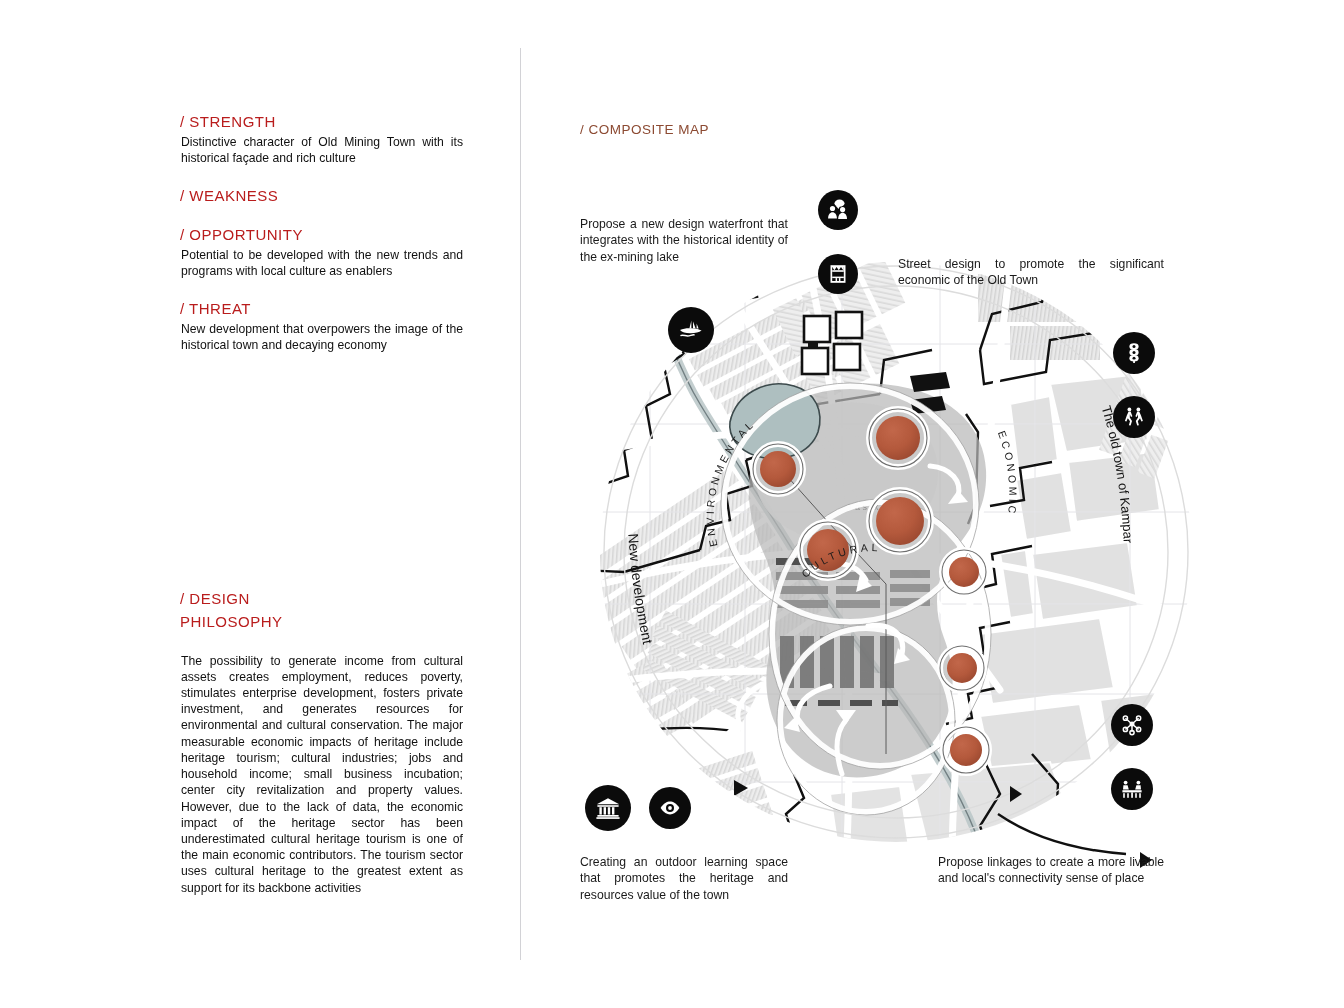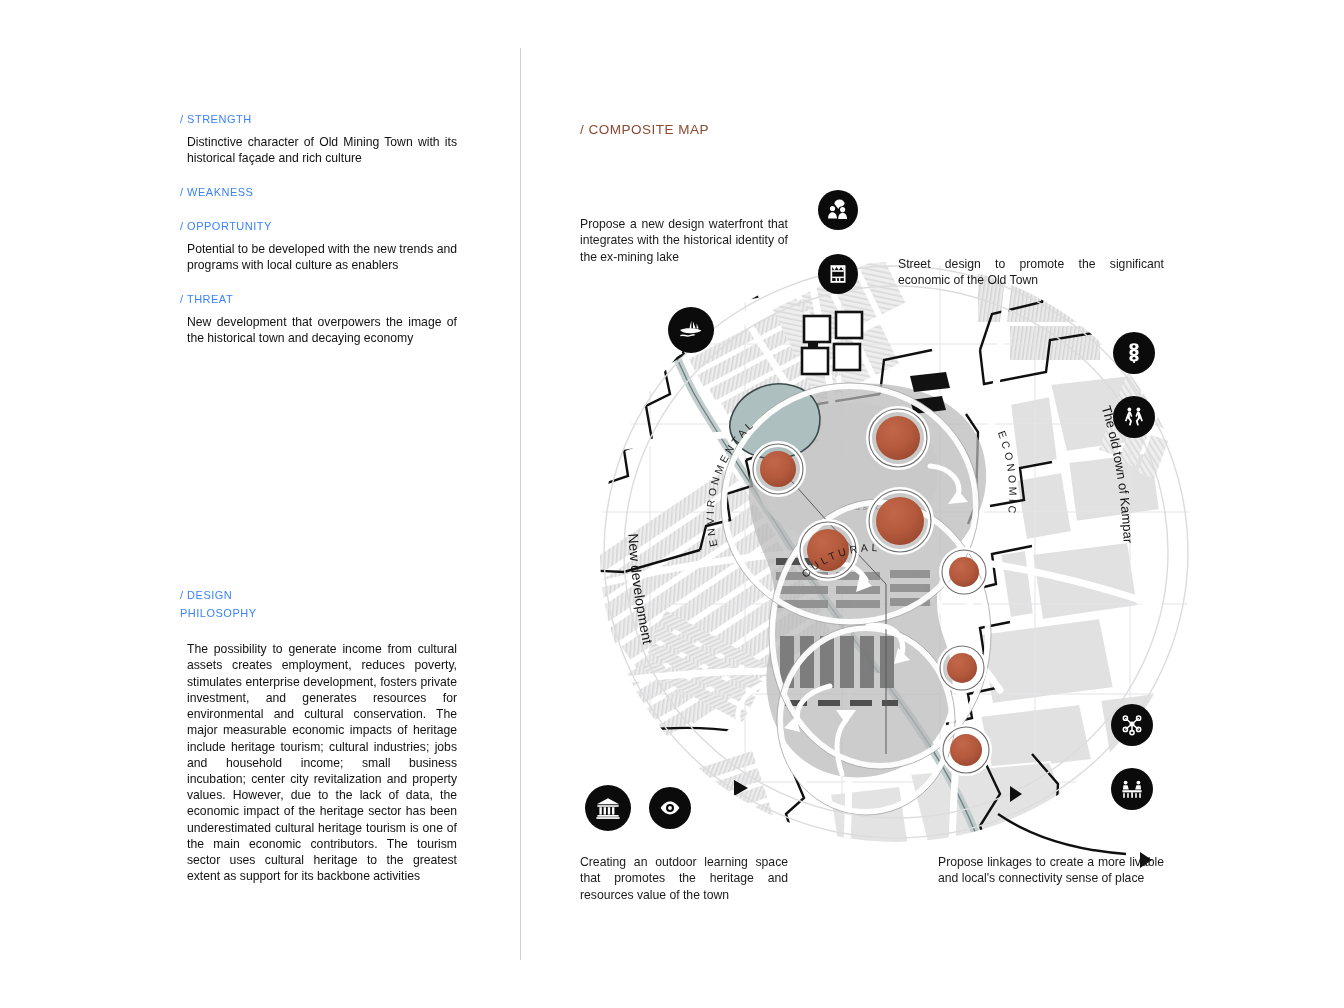--- a/index.html
+++ b/index.html
@@ -26,32 +26,32 @@
   #divider {
     position: absolute;
     left: 520px;
     top: 48px;
     width: 1px;
     height: 912px;
     background: #d2d2d6;
   }
 
   .sec-head {
-    color: #3b82f6;
-    font-size: 11px;
+    color: #b91c1c;
+    font-size: 15px;
     letter-spacing: .5px;
     line-height: 1.35;
     margin: 0 0 2px 0;
     font-weight: 400;
   }
   .sec-body {
     font-size: 12.2px;
     line-height: 1.33;
     text-align: justify;
-    margin: 7px;
+    margin: 1px;
     color: #111;
   }
   .swot-block { margin-bottom: 19px; }
 
   #philosophy { position: absolute; left: 180px; top: 588px; width: 284px; }
   #philosophy .sec-head { line-height: 1.42; }
   #philosophy .sec-body { margin-top: 20px; }
 
   
   #right-col { position: absolute; left: 580px; top: 4px; width: 764px; height: 1008px; }

